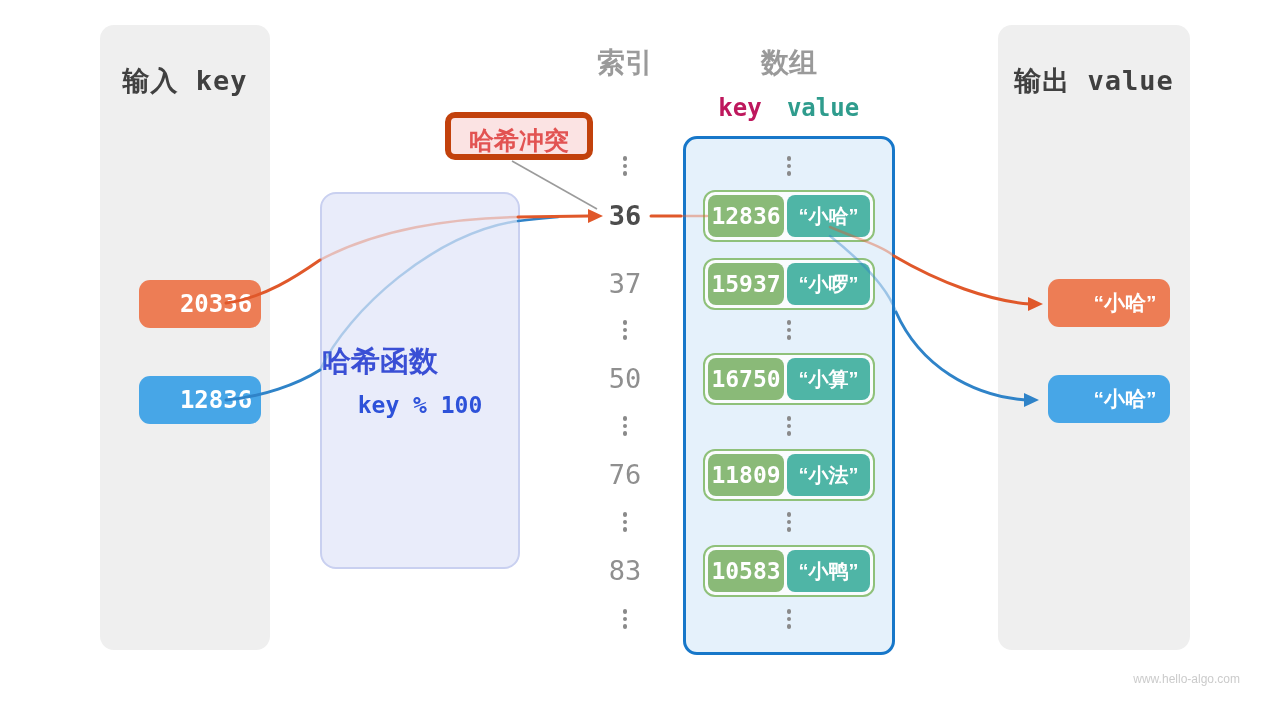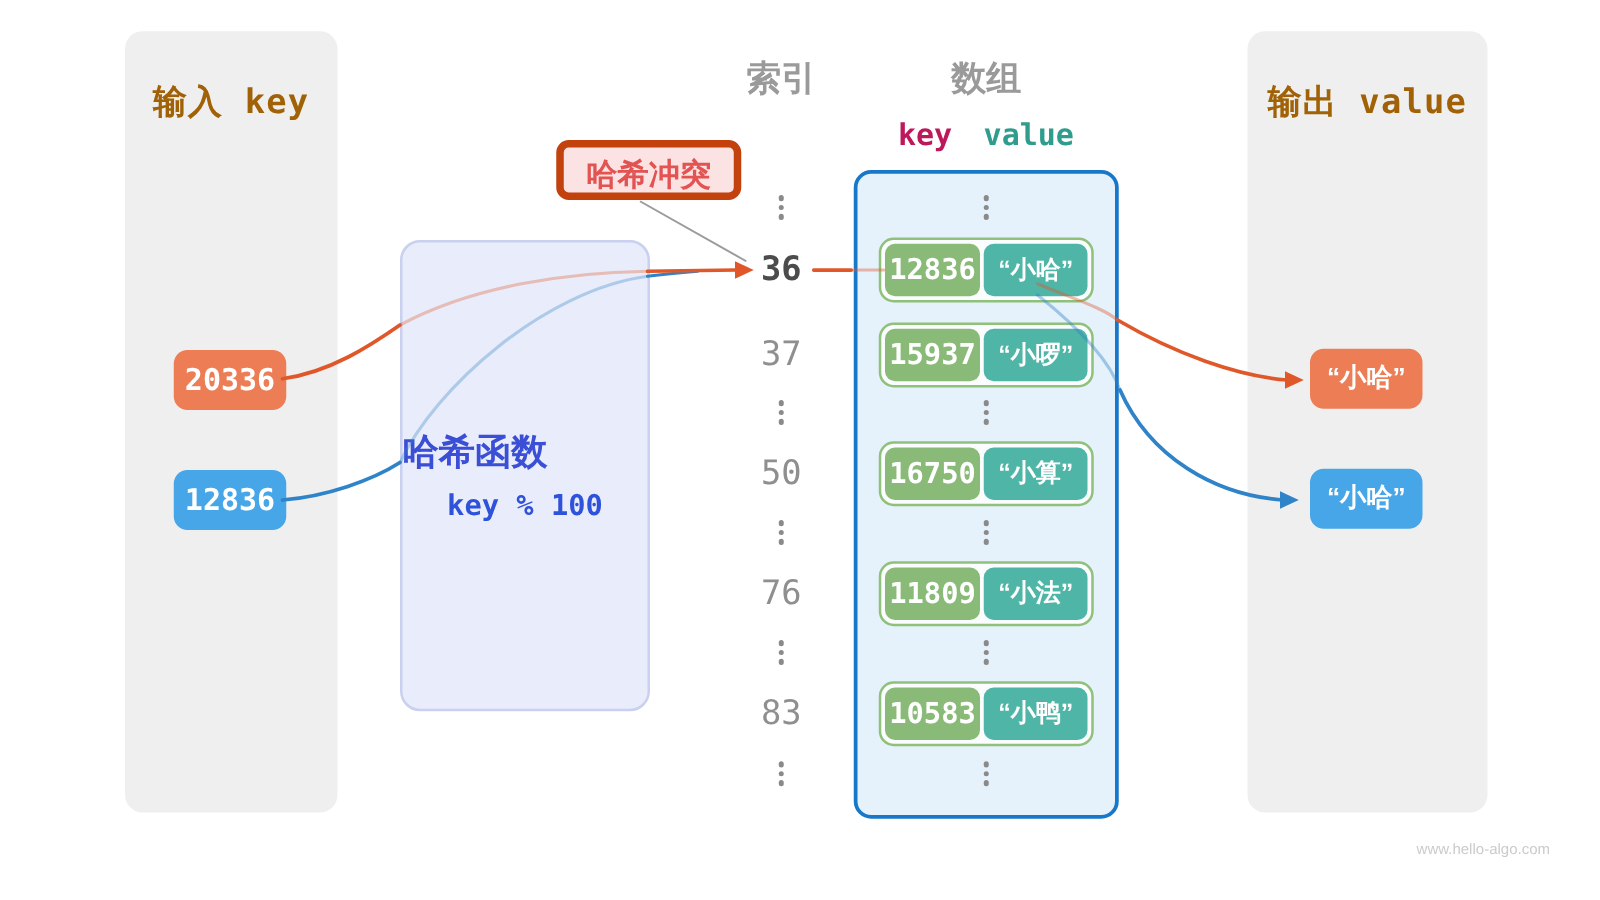--- a/index.html
+++ b/index.html
@@ -3,27 +3,27 @@
 <meta charset="utf-8">
 <style>
   html,body{margin:0;padding:0;background:#ffffff;}
   #canvas{position:relative;width:1280px;height:720px;background:#ffffff;overflow:hidden;
           font-family:"Liberation Sans","DejaVu Sans",sans-serif;}
 
   
   .panel{position:absolute;background:#efefef;border-radius:14px;}
   .panel-title{position:absolute;width:100%;top:38px;text-align:center;
                font-family:"DejaVu Sans Mono","Liberation Mono",monospace;
-               font-weight:700;font-size:27px;color:#a16207;letter-spacing:1px;}
+               font-weight:700;font-size:27px;color:#404040;letter-spacing:1px;}
   #left-panel{left:100px;top:25px;width:170px;height:625px;}
   #right-panel{left:998px;top:25px;width:192px;height:625px;}
 
   
   .chip{position:absolute;width:90px;height:48px;border-radius:11px;color:#ffffff;
-        font-weight:700;text-align:center;line-height:48px;font-size:23px;}
+        font-weight:700;text-align:center;line-height:48px;font-size:23px;padding-left:32px;}
   .chip.orange{background:#ed7d55;}
   .chip.blue{background:#47a6e7;}
   .chip.mono-num{font-family:"DejaVu Sans Mono","Liberation Mono",monospace;font-size:24px;}
 
   
   #hash-box{position:absolute;left:320px;top:192px;width:200px;height:377px;
             background:#e9ecfa;border:2px solid #c9d0f0;border-radius:16px;box-sizing:border-box;}
   #hash-title{position:absolute;left:0;width:100%;top:148px;text-align:left;
               font-size:29px;font-weight:700;color:#3a4fd5;}
   #hash-formula{position:absolute;left:0;width:100%;top:198px;text-align:center;

